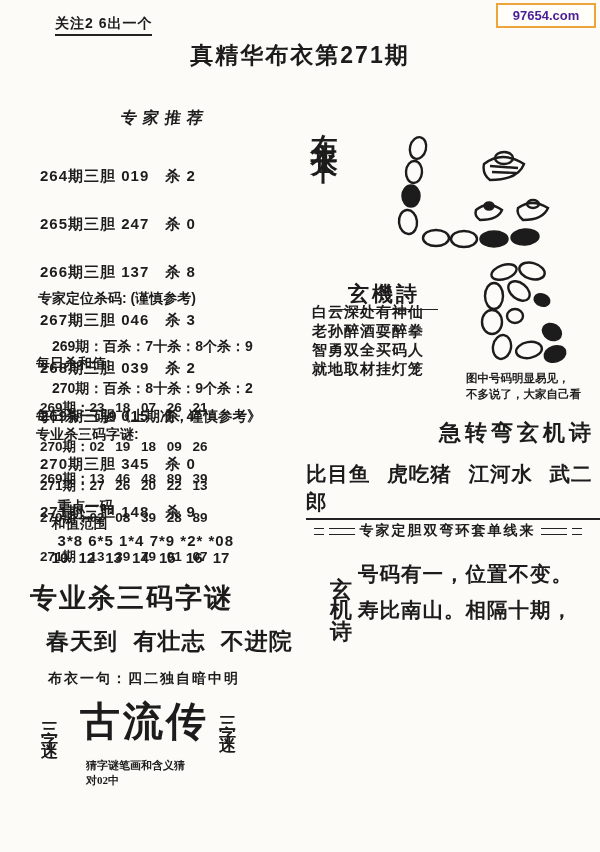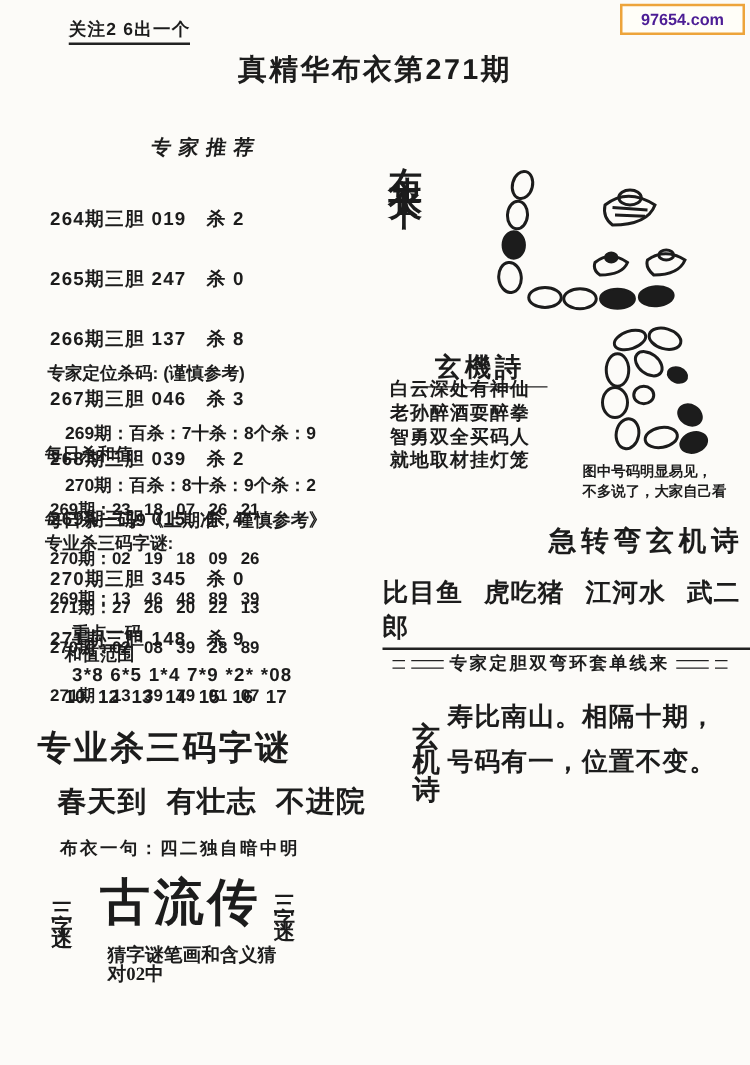--- a/index.html
+++ b/index.html
@@ -36,21 +36,21 @@
   .riddle-title{position:absolute;left:30px;top:560px;width:240px;
     font-size:27px;font-weight:800;letter-spacing:2px;margin-top:20px;}
   .riddle-line{position:absolute;left:46px;top:626px;font-size:23px;font-weight:800;letter-spacing:1px;word-spacing:8px;}
   .buyi-line{position:absolute;left:48px;top:670px;font-size:14px;font-weight:800;letter-spacing:2px;
     font-family:"Liberation Serif","DejaVu Serif",serif;}
   .vertical{writing-mode:vertical-rl;text-orientation:upright;}
   .tc-side-l{position:absolute;left:38px;top:708px;font-size:17px;font-weight:700;letter-spacing:10px;}
   .tc-side-r{position:absolute;left:216px;top:702px;font-size:17px;font-weight:700;letter-spacing:10px;}
   .tc-big{position:absolute;left:80px;top:694px;font-size:40px;font-weight:800;letter-spacing:3px;
     font-family:"Liberation Serif","DejaVu Serif",serif;}
-  .tc-note{position:absolute;left:86px;top:758px;font-size:15px;font-weight:800;line-height:15px;
+  .tc-note{position:absolute;left:86px;top:758px;font-size:11px;font-weight:800;line-height:15px;
     font-family:"Liberation Serif","DejaVu Serif",serif;}
   
   .buyi-vert{position:absolute;left:306px;top:112px;font-size:27px;font-weight:700;letter-spacing:9px;
     font-family:"Liberation Serif","DejaVu Serif",serif;}
   .ingot-art{position:absolute;left:388px;top:132px;}
   .xuanji-title{position:absolute;left:330px;top:280px;font-size:21px;font-weight:800;letter-spacing:3px;
     border-bottom:1.6px solid #222;padding:0 18px 1px 18px;text-align:center;}
   .xuanji-poem{position:absolute;left:312px;top:302px;font-size:15px;font-weight:800;line-height:19px;letter-spacing:1px;}
   .egg-art{position:absolute;left:452px;top:258px;}
   .egg-caption{position:absolute;left:466px;top:370px;font-size:11.5px;font-weight:800;line-height:16px;}
@@ -203,17 +203,17 @@
   <div class="divider">
     <span class="dd w1"></span>
     <span class="dd w2"></span>
     <span class="txt">专家定胆双弯环套单线来</span>
     <span class="dd w2"></span>
     <span class="dd w1"></span>
   </div>
 
   <div class="mystery-vert vertical">玄机诗</div>
   <div class="mystery-text">
+    <div>号码有一，位置不变。</div>
     <div>寿比南山。相隔十期，</div>
-    <div>号码有一，位置不变。</div>
   </div>
 
 </div>
 
 </body></html>

